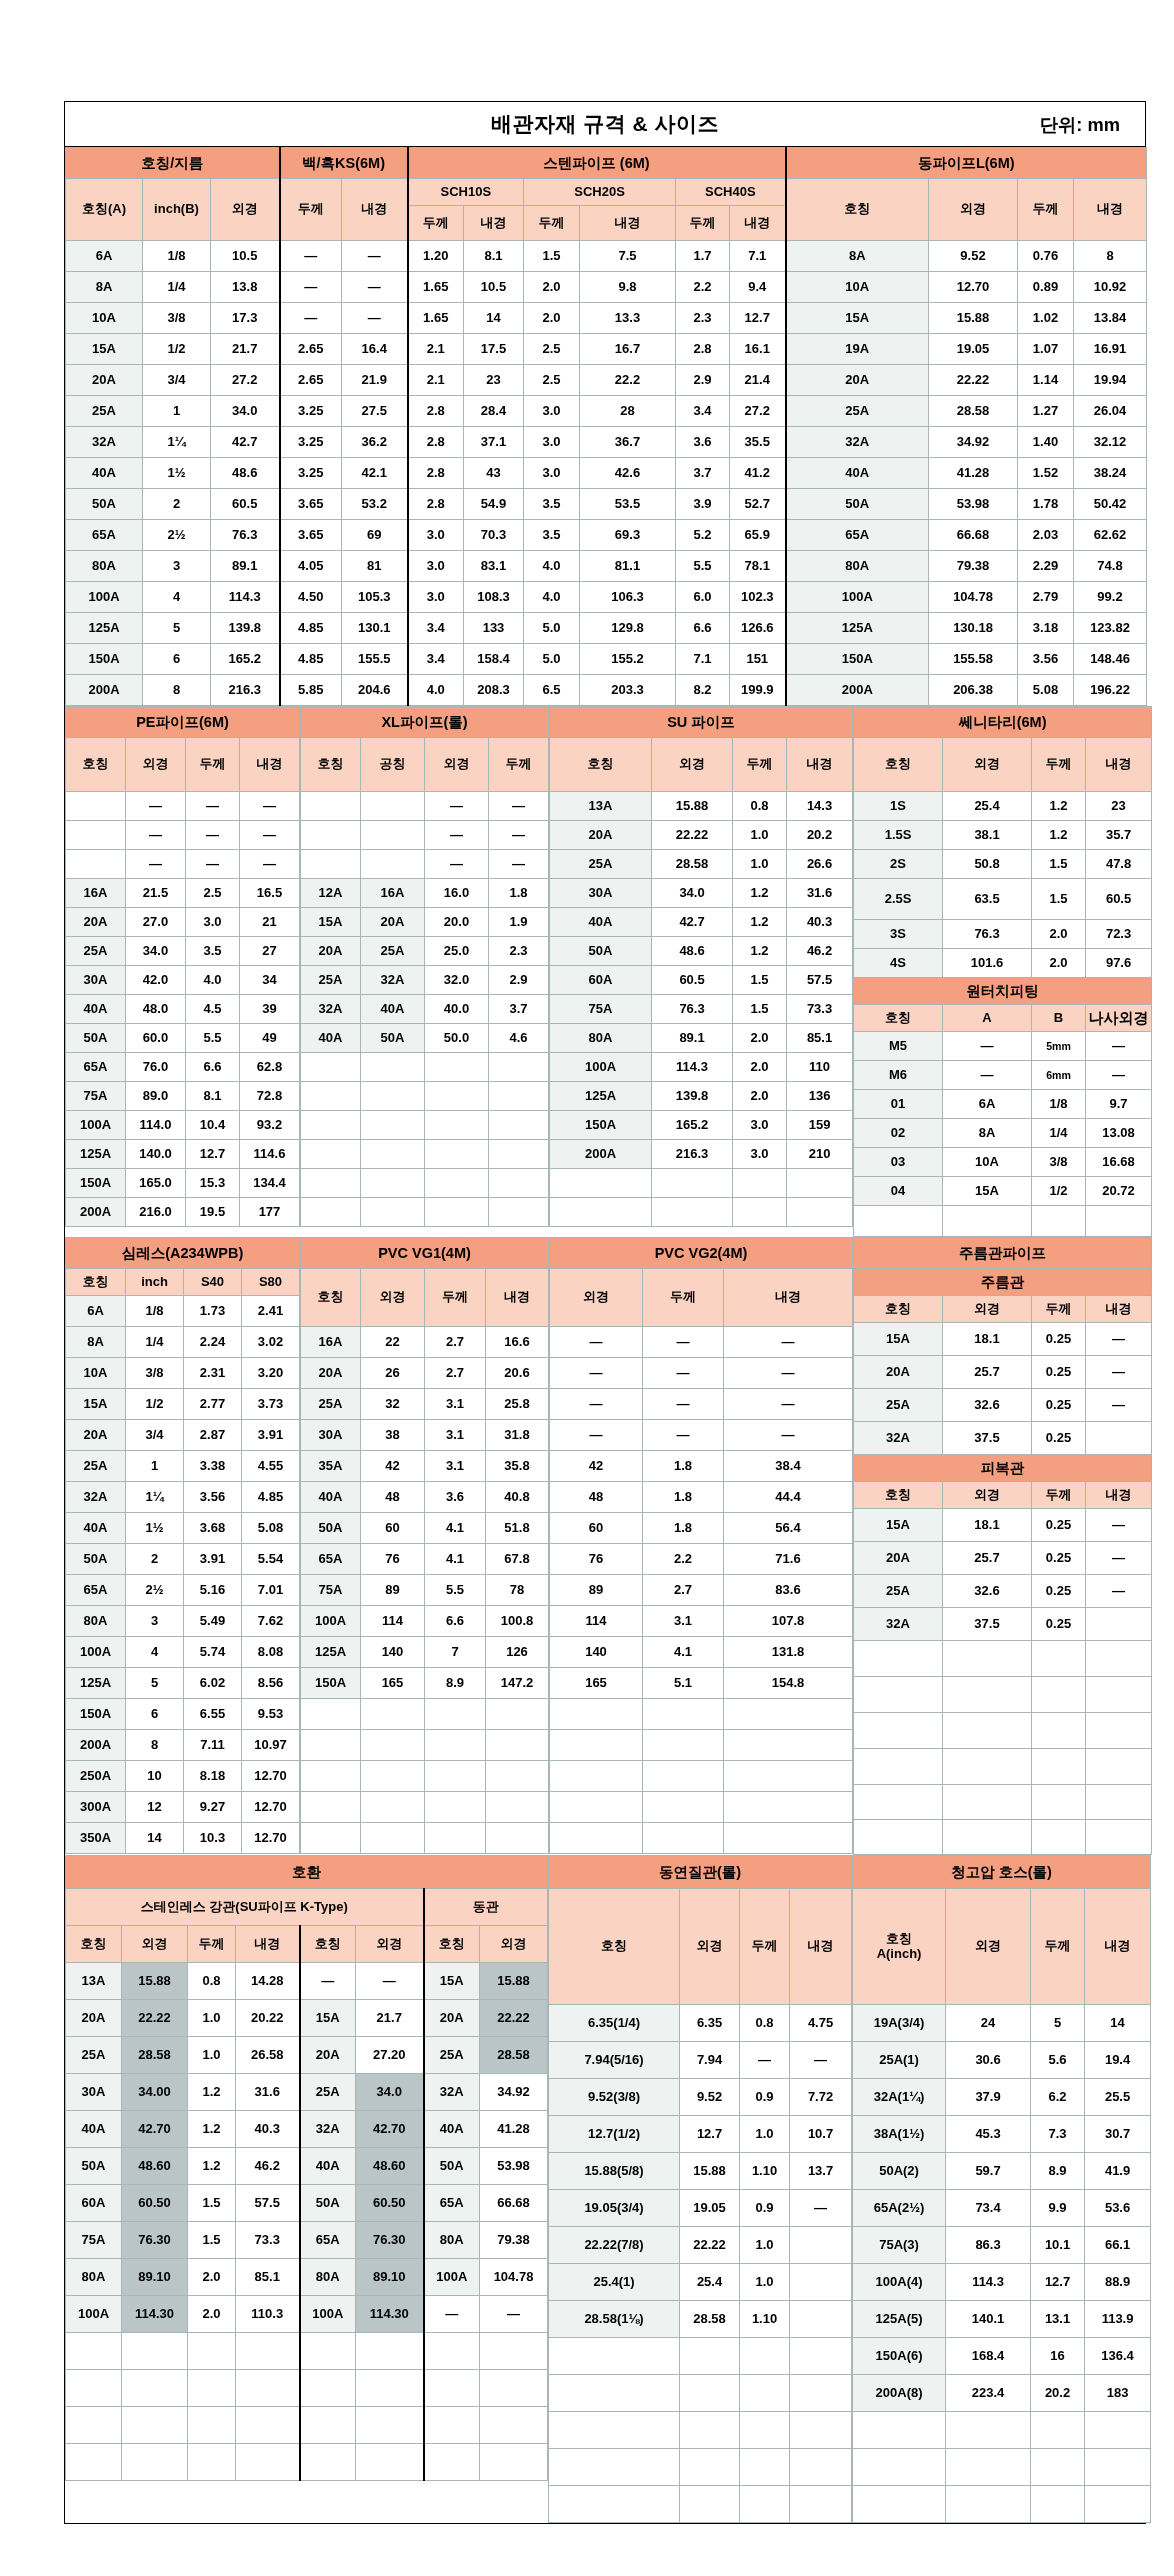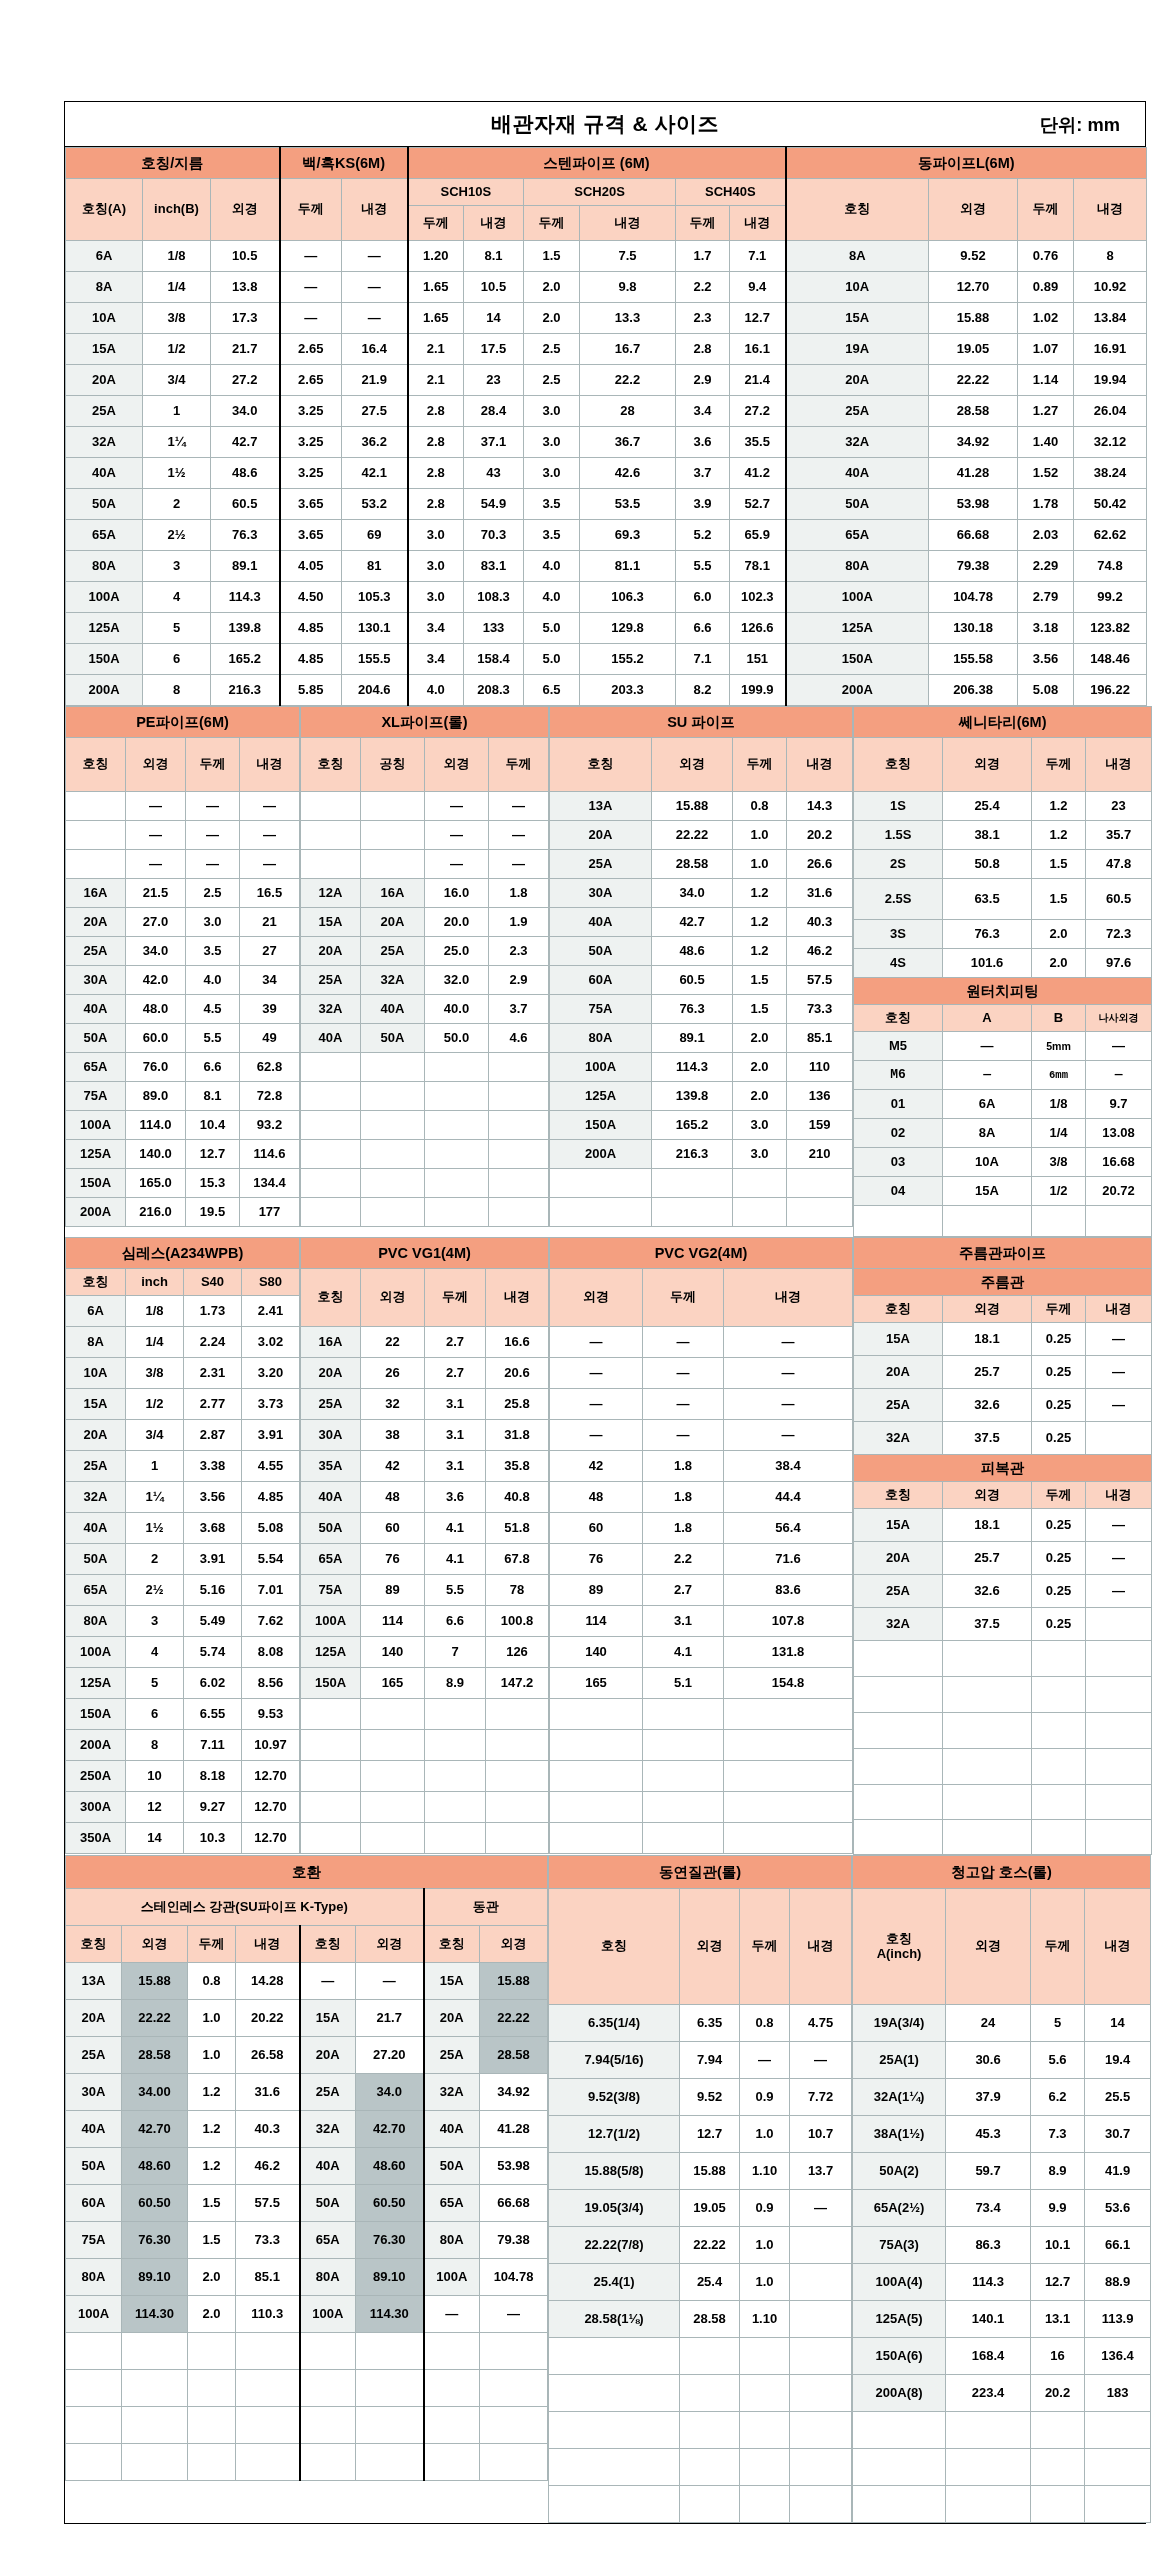--- a/index.html
+++ b/index.html
@@ -10,21 +10,21 @@
   .unit{position:absolute;right:25px;top:0;bottom:0;display:flex;align-items:center;font-size:18.3px;font-weight:bold;}
   .band{display:flex;align-items:flex-start;}
   table{border-collapse:collapse;table-layout:fixed;border:1.9px solid #000;flex:none;}
   td{border:1px solid #a9b6b8;text-align:center;vertical-align:middle;padding:0 1.9px;font-size:13px;font-weight:bold;background:#fff;overflow:hidden;white-space:nowrap;box-sizing:border-box;line-height:1.15;}
   td.h{background:#f49f80;font-size:14.5px;}
   td.s{background:#fbd3c2;font-size:13px;}
   td.l{background:#eef2f1;}
   td.g{background:#b9c5c7;}
   td.b{background:#d9e9f3;}
   td.sm{font-size:10.6px;}
-  td.sm2{font-size:10px;}
+  td.sm2{font-size:15px;}
   td.bl3{border-left:2.9px solid #000;}
   td.bl2{border-left:1.9px solid #000;}
 </style>
 </head>
 <body>
 
 <div class="page">
   <div class="sheet">
     <div class="titlebar">
       <div class="title">배관자재 규격 &amp; 사이즈</div>
@@ -726,21 +726,21 @@
                 <td class="s">A</td>
                 <td class="s">B</td>
                 <td class="s sm2">나사외경</td>
               </tr>
               <tr style="height: 29px;">
                 <td class="l">M5</td>
                 <td class="">—</td>
                 <td class="sm">5mm</td>
                 <td class="">—</td>
               </tr>
-              <tr style="height: 29px; font-family: Liberation Mono, monospace;">
+              <tr style="height: 29px;">
                 <td class="l">M6</td>
                 <td class="">—</td>
                 <td class="sm">6mm</td>
                 <td class="">—</td>
               </tr>
               <tr style="height: 29px;">
                 <td class="l">01</td>
                 <td class="">6A</td>
                 <td class="">1/8</td>
                 <td class="">9.7</td>

